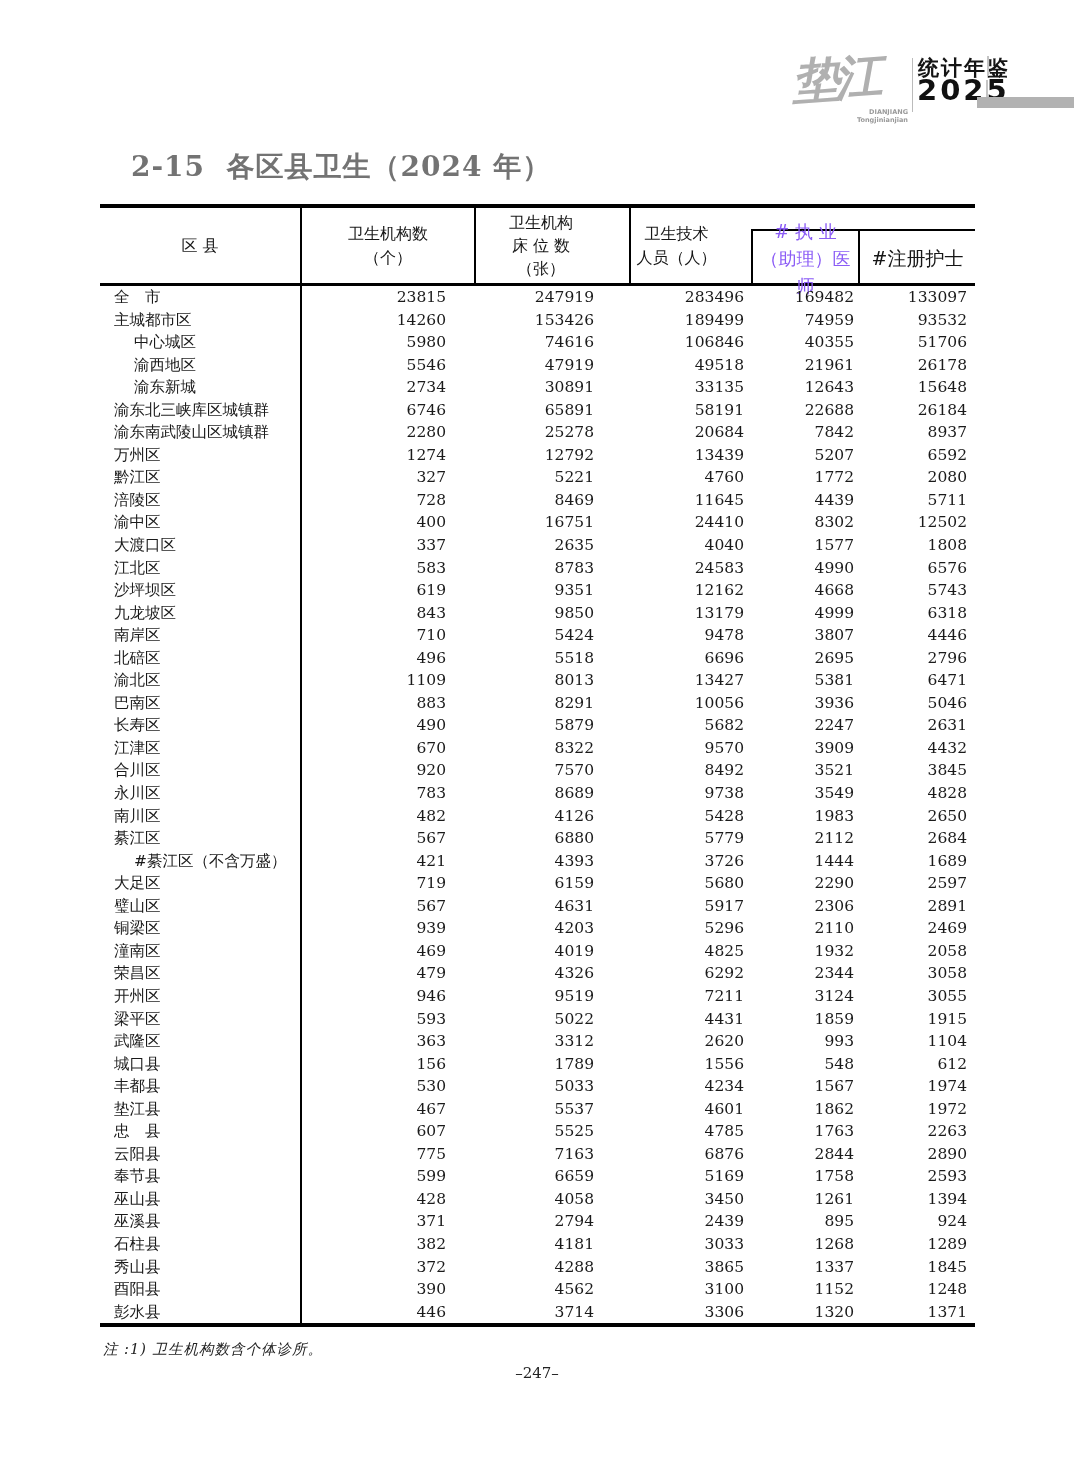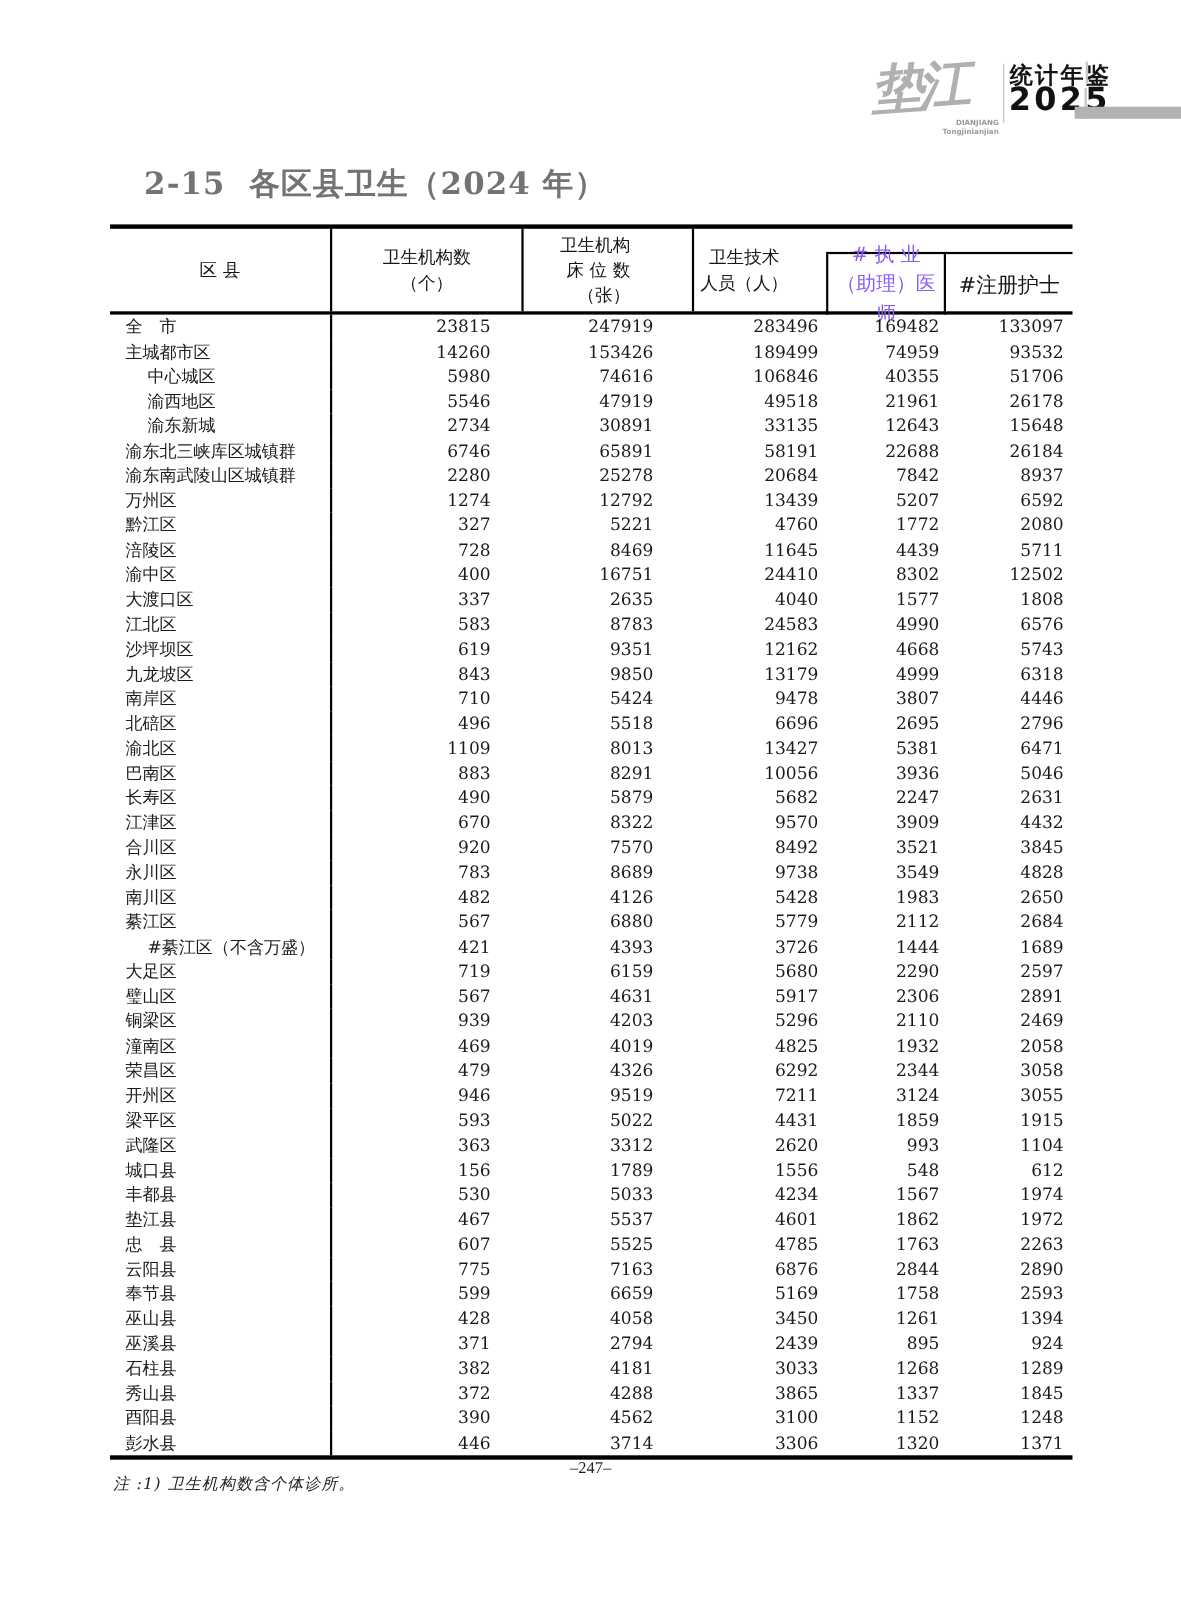--- a/index.html
+++ b/index.html
@@ -47,21 +47,21 @@
   
   .stat-table {
     position:absolute; left:100px; top:204px; width:875px;
     border-top:4px solid #000; border-bottom:4px solid #000;
   }
   .thead { position:relative; height:78px; border-bottom:3px solid #000; }
   .th { position:absolute; top:0; height:100%; display:flex; align-items:center; justify-content:center;
         text-align:center; font-size:16px; line-height:1.45; white-space:pre-line; color:#161616; }
   .th-region       { left:0;    width:202px; border-right:2px solid #000; }
   .th-institutions { left:202px; width:174px; border-right:2px solid #000; }
-  .th-beds         { left:353px; width:178px; border-right:2px solid #000;text-align:right; }
+  .th-beds         { left:353px; width:178px; border-right:2px solid #000; }
   .th-personnel    { left:502px; width:149px; }
   .nested-box { position:absolute; left:651px; top:21px; width:224px; height:57px; border-top:2px solid #000; }
   .th-physicians { position:absolute; left:0; top:0; width:109px; height:100%;
         border-left:2px solid #000; border-right:2px solid #000;
         display:flex; align-items:center; justify-content:center;
         text-align:center; font-size:18px; line-height:1.5; white-space:pre-line; color:#8b5cf6; }
   .th-nurses { position:absolute; left:109px; top:0; width:115px; height:100%;
         display:flex; align-items:center; justify-content:center;
         text-align:center; font-size:19px; white-space:pre-line; color:#161616; }
 
@@ -76,22 +76,22 @@
   .td.c2 { width:149px; padding-right:7px; }
   .td.c3 { width:109px; padding-right:6px; }
   .td.c4 { width:115px; padding-right:8px; }
 
   
   .footnote {
     position:absolute; left:103px; top:1340px;
     font-size:14.5px; font-style:italic; color:#222222; letter-spacing:1px;text-align:right;
   }
   .page-number {
-    position:absolute; left:0; top:1327px; width:100%;
-    text-align:center; font-size:15px; color:#222222;font-family:Liberation Serif, serif;
+    position:absolute; left:0; top:1364px; width:100%;
+    text-align:center; font-size:15px; color:#222222;
   }
 </style>
 </head>
 <body>
 
 <div class="page">
 
   <div class="logo">
     <div class="brand-script">垫江</div>
     <div class="brand-en">

